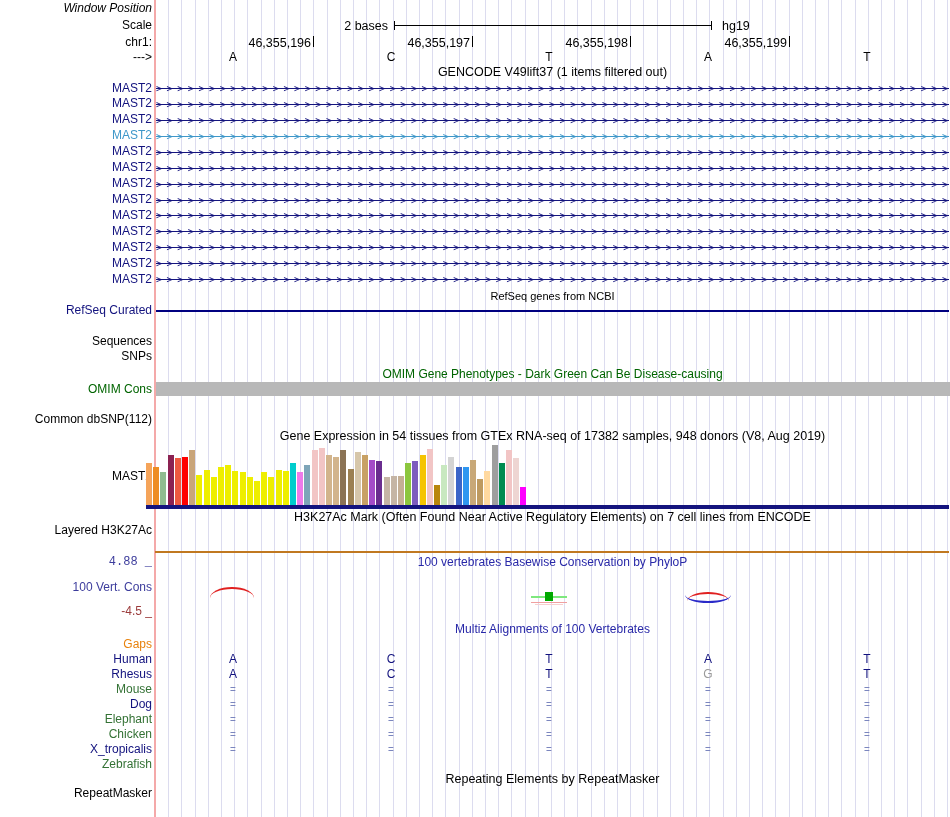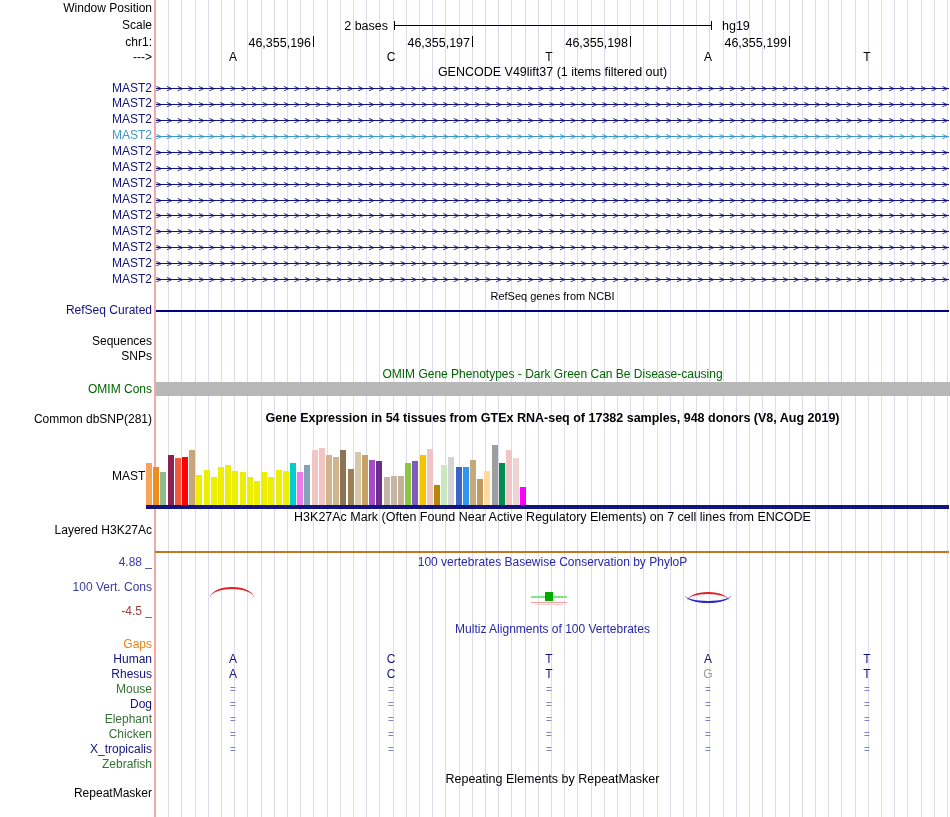--- a/index.html
+++ b/index.html
@@ -100,21 +100,21 @@
       <div class="gridline" style="left: 867.8px;"></div>
       <div class="gridline" style="left: 881px;"></div>
       <div class="gridline" style="left: 894.2px;"></div>
       <div class="gridline" style="left: 907.4px;"></div>
       <div class="gridline" style="left: 920.6px;"></div>
       <div class="gridline" style="left: 933.8px;"></div>
       <div class="gridline" style="left: 947px;"></div>
     </div>
   <div class="guide"></div>
 
-  <div class="side-label" style="top:2px;">Window Position</div>
+  <div class="side-label" style="top:2px;font-style:italic;">Window Position</div>
 
   <div class="side-label" style="top:19px;">Scale</div>
   <div class="abs" style="left:300px;top:19px;width:88px;text-align:right;font-size:12.5px;">2 bases</div>
   <div class="ruler" style="left:394px;top:21px;width:316px;"></div>
   <div class="abs" style="left:722px;top:19px;font-size:12.5px;">hg19</div>
 
   <div class="side-label" style="top:36px;">chr1:</div>
   <div id="coords">
       <div class="abs" style="left: 223px; top: 36px; width: 88px; text-align: right; font-size: 12.5px;">46,355,196</div>
       <div class="tick" style="left: 313px; top: 36px;"></div>
@@ -208,23 +208,23 @@
   <div class="side-label navy" style="top:304px;">RefSeq Curated</div>
   <div class="hline" style="left:156px;right:1px;top:310px;height:2px;background:#000080;"></div>
 
   <div class="side-label" style="top:335px;">Sequences</div>
   <div class="side-label" style="top:350px;">SNPs</div>
 
   <div class="ctitle green" style="top:368px;font-size:12px;">OMIM Gene Phenotypes - Dark Green Can Be Disease-causing</div>
   <div class="side-label green" style="top:383px;">OMIM Cons</div>
   <div class="hline" style="left:156px;right:0;top:382px;height:14px;background:#B8B8B8;"></div>
 
-  <div class="side-label" style="top:413px;">Common dbSNP(281)</div>
-
-  <div class="ctitle" style="top:412px;font-weight:bold;">Gene Expression in 54 tissues from GTEx RNA-seq of 17382 samples, 948 donors (V8, Aug 2019)</div>
+  <div class="side-label" style="top:413px;">Common dbSNP(112)</div>
+
+  <div class="ctitle" style="top:430px;">Gene Expression in 54 tissues from GTEx RNA-seq of 17382 samples, 948 donors (V8, Aug 2019)</div>
   <div class="side-label" style="top:470px;">MAST2</div>
   <div id="gtex-bars">
       <div class="gtex-bar" style="left: 146px; top: 463px; height: 42px; background: rgb(245, 164, 90);"></div>
       <div class="gtex-bar" style="left: 153.2px; top: 467px; height: 38px; background: rgb(238, 140, 34);"></div>
       <div class="gtex-bar" style="left: 160.4px; top: 472px; height: 33px; background: rgb(143, 188, 143);"></div>
       <div class="gtex-bar" style="left: 167.6px; top: 455px; height: 50px; background: rgb(139, 34, 82);"></div>
       <div class="gtex-bar" style="left: 174.8px; top: 458px; height: 47px; background: rgb(238, 89, 64);"></div>
       <div class="gtex-bar" style="left: 182px; top: 457px; height: 48px; background: rgb(255, 0, 0);"></div>
       <div class="gtex-bar" style="left: 189.2px; top: 450px; height: 55px; background: rgb(201, 165, 122);"></div>
       <div class="gtex-bar" style="left: 196.4px; top: 475px; height: 30px; background: rgb(238, 238, 0);"></div>
@@ -273,21 +273,21 @@
       <div class="gtex-bar" style="left: 506px; top: 450px; height: 55px; background: rgb(242, 197, 197);"></div>
       <div class="gtex-bar" style="left: 513.2px; top: 458px; height: 47px; background: rgb(238, 213, 210);"></div>
       <div class="gtex-bar" style="left: 520.4px; top: 487px; height: 18px; background: rgb(255, 0, 255);"></div>
     </div>
   <div class="hline" style="left:146px;right:1px;top:505px;height:4px;background:#14147E;"></div>
 
   <div class="ctitle" style="top:511px;">H3K27Ac Mark (Often Found Near Active Regulatory Elements) on 7 cell lines from ENCODE</div>
   <div class="side-label" style="top:524px;">Layered H3K27Ac</div>
   <div class="hline" style="left:155px;right:1px;top:551px;height:2px;background:#C07820;"></div>
 
-  <div class="side-label slate" style="top:556px;">4.88 _</div>
+  <div class="side-label slate" style="top:556px;font-family:Liberation Mono, monospace;">4.88 _</div>
   <div class="ctitle" style="top:556px;color:#2828A8;font-size:12px;">100 vertebrates Basewise Conservation by PhyloP</div>
   <div class="side-label slate" style="top:581px;">100 Vert. Cons</div>
   <div class="side-label darkred" style="top:605px;">-4.5 _</div>
   <div id="phylop-features">
       <div class="red-arc" style="left: 210px; top: 587px; width: 44px; height: 9px;"></div>
       <div class="hline" style="left: 531px; top: 596px; width: 36px; height: 1.5px; background: rgb(126, 232, 126);"></div>
       <div class="hline" style="left: 545px; top: 592px; width: 8px; height: 9px; background: rgb(0, 168, 0);"></div>
       <div class="hline" style="left: 531px; top: 602px; width: 36px; height: 1px; background: rgb(240, 160, 160);"></div>
       <div class="hline" style="left: 535px; top: 604px; width: 28px; height: 1px; background: rgb(248, 208, 208);"></div>
       <div class="red-arc" style="left: 687px; top: 592px; width: 42px; height: 7px;"></div>

